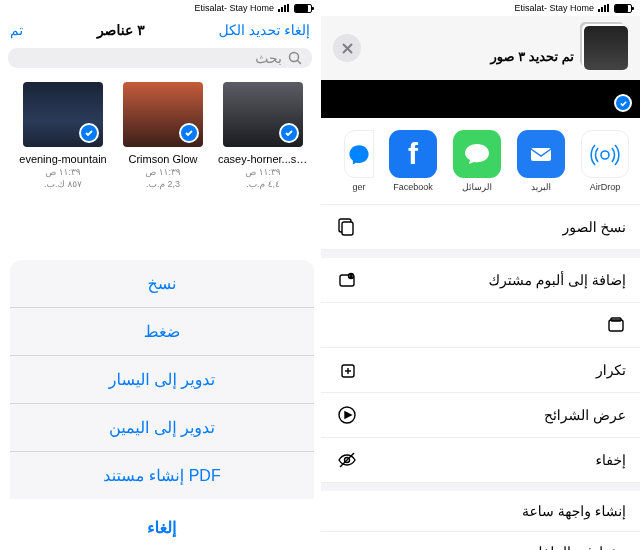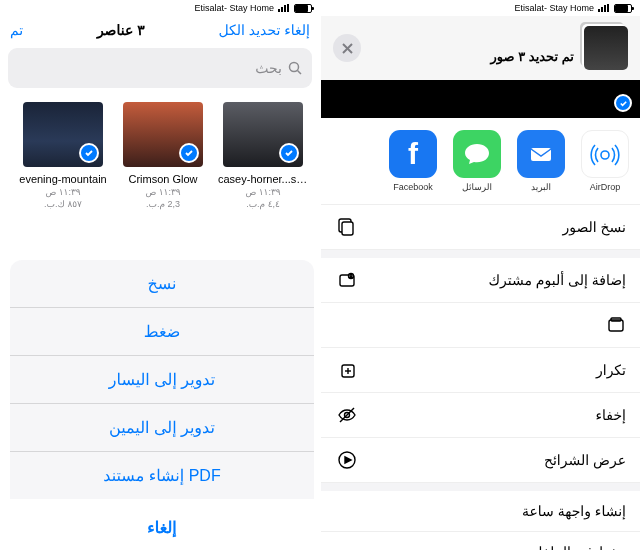--- a/index.html
+++ b/index.html
@@ -54,21 +54,21 @@
     .header .title { font-weight: 600; }
 
     
     .search-wrap {
       margin: 4px 8px 8px;
       background: #eeeef0;
       border-radius: 9px;
       display: flex;
       align-items: center;
       justify-content: flex-end;
-      padding: 12px 10px;
+      padding: 2px 10px;
       gap: 6px;
       color: #8a8a8e;
       font-size: 14px;
     }
 
     
     .grid {
       display: flex;
       gap: 10px;
       padding: 6px 12px 0;
@@ -363,20 +363,28 @@
         <svg width="30" height="30" viewBox="0 0 30 30" fill="#fff">
             <path d="M15 5C8 5 3 9 3 14c0 3 2 5.5 5 7l-1 4 5-2c1 .2 2 .3 3 .3 7 0 12-4 12-9.3C27 9 22 5 15 5z"></path>
           </svg>
       </div>
       <span class="app-label">الرسائل</span>
     </div>
     <div class="app-item">
       <div class="app-icon icon-facebook">f</div>
       <span class="app-label">Facebook</span>
     </div>
+    <div class="app-item" style="width:30px;">
+      <div class="app-icon icon-messenger" style="width:30px; border-radius:11px 0 0 11px;">
+        <svg width="24" height="24" viewBox="0 0 30 30">
+            <path fill="#0084ff" d="M15 4C8 4 3 9 3 15c0 3.3 1.7 6.2 4.3 8.2V28l4-2.2c1.2.3 2.4.5 3.7.5 7 0 12-5 12-11.3C27 9 22 4 15 4z"></path>
+          </svg>
+      </div>
+      <span class="app-label">ger</span>
+    </div>
   </div>
 
   <div class="action-list">
     <div class="action-row">
       <span>نسخ الصور</span>
       <span class="icon-slot">
           <svg width="20" height="20" viewBox="0 0 20 20" fill="none" stroke="#000" stroke-width="1.4">
             <rect x="5" y="5" width="11" height="13" rx="2"></rect>
             <path d="M5 15H4a2 2 0 0 1-2-2V4a2 2 0 0 1 2-2h8a2 2 0 0 1 2 2v1"></path>
           </svg>
@@ -406,38 +414,38 @@
       <span>تكرار</span>
       <span class="icon-slot">
           <svg width="20" height="20" viewBox="0 0 20 20" fill="none" stroke="#000" stroke-width="1.4">
             <rect x="5" y="5" width="12" height="12" rx="2"></rect>
             <line x1="11" y1="8" x2="11" y2="14"></line>
             <line x1="8" y1="11" x2="14" y2="11"></line>
           </svg>
         </span>
     </div>
     <div class="action-row">
+      <span>عرض الشرائح</span>
+      <span class="icon-slot">
+          <svg width="20" height="20" viewBox="0 0 20 20" fill="none" stroke="#000" stroke-width="1.4">
+            <circle cx="10" cy="10" r="8"></circle>
+            <polygon points="8,7 14,10 8,13" fill="#000"></polygon>
+          </svg>
+        </span>
+    </div>
+    <div class="action-row">
       <span>إخفاء</span>
       <span class="icon-slot">
           <svg width="20" height="20" viewBox="0 0 20 20" fill="none" stroke="#000" stroke-width="1.4">
             <path d="M2 10s3-5 8-5 8 5 8 5-3 5-8 5-8-5-8-5z"></path>
             <circle cx="10" cy="10" r="2.5"></circle>
             <line x1="3" y1="17" x2="17" y2="3"></line>
           </svg>
         </span>
     </div>
-    <div class="action-row">
-      <span>عرض الشرائح</span>
-      <span class="icon-slot">
-          <svg width="20" height="20" viewBox="0 0 20 20" fill="none" stroke="#000" stroke-width="1.4">
-            <circle cx="10" cy="10" r="8"></circle>
-            <polygon points="8,7 14,10 8,13" fill="#000"></polygon>
-          </svg>
-        </span>
-    </div>
     <div class="gap-row"></div>
     <div class="action-row">
       <span>إنشاء واجهة ساعة</span>
       <span class="icon-slot"></span>
     </div>
     <div class="action-row">
       <span>حفظ في الملفات</span>
       <span class="icon-slot"></span>
     </div>
   </div>

